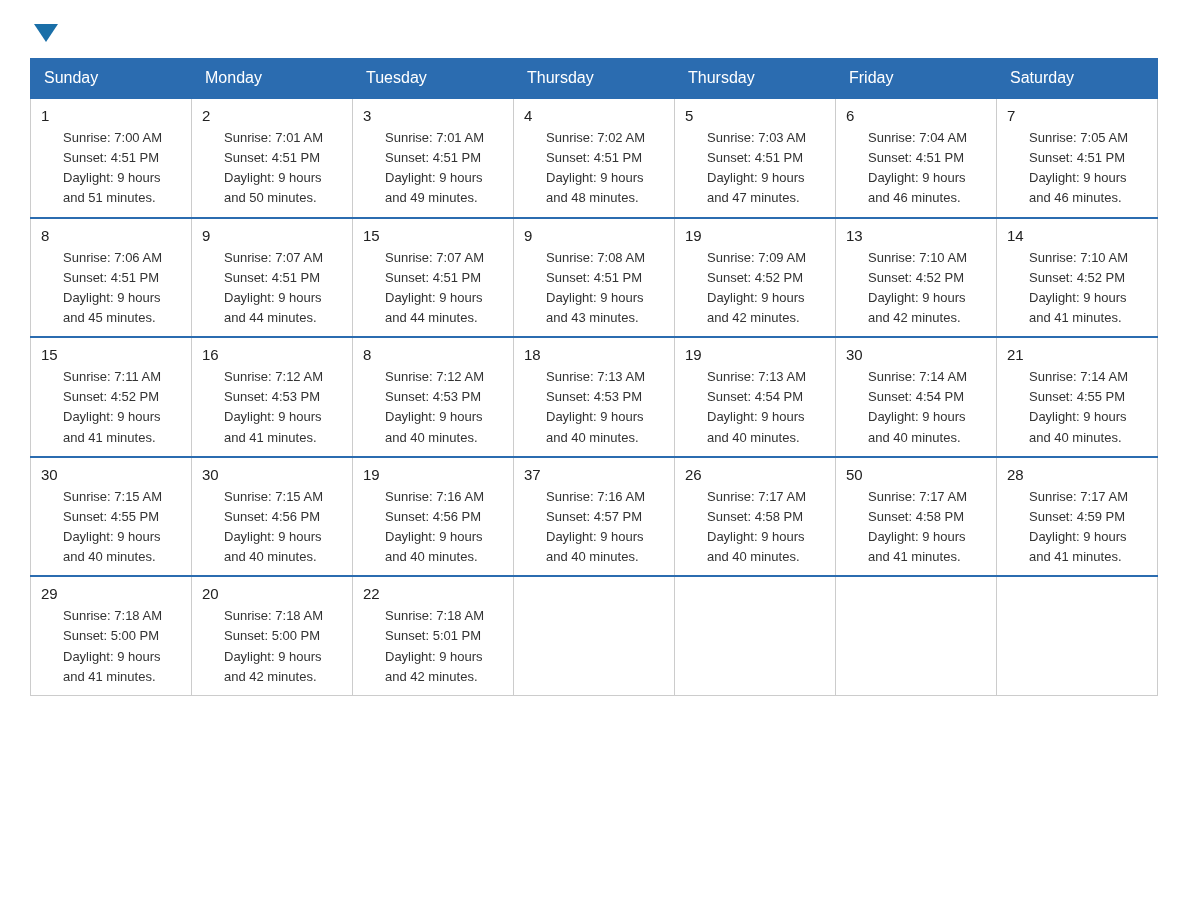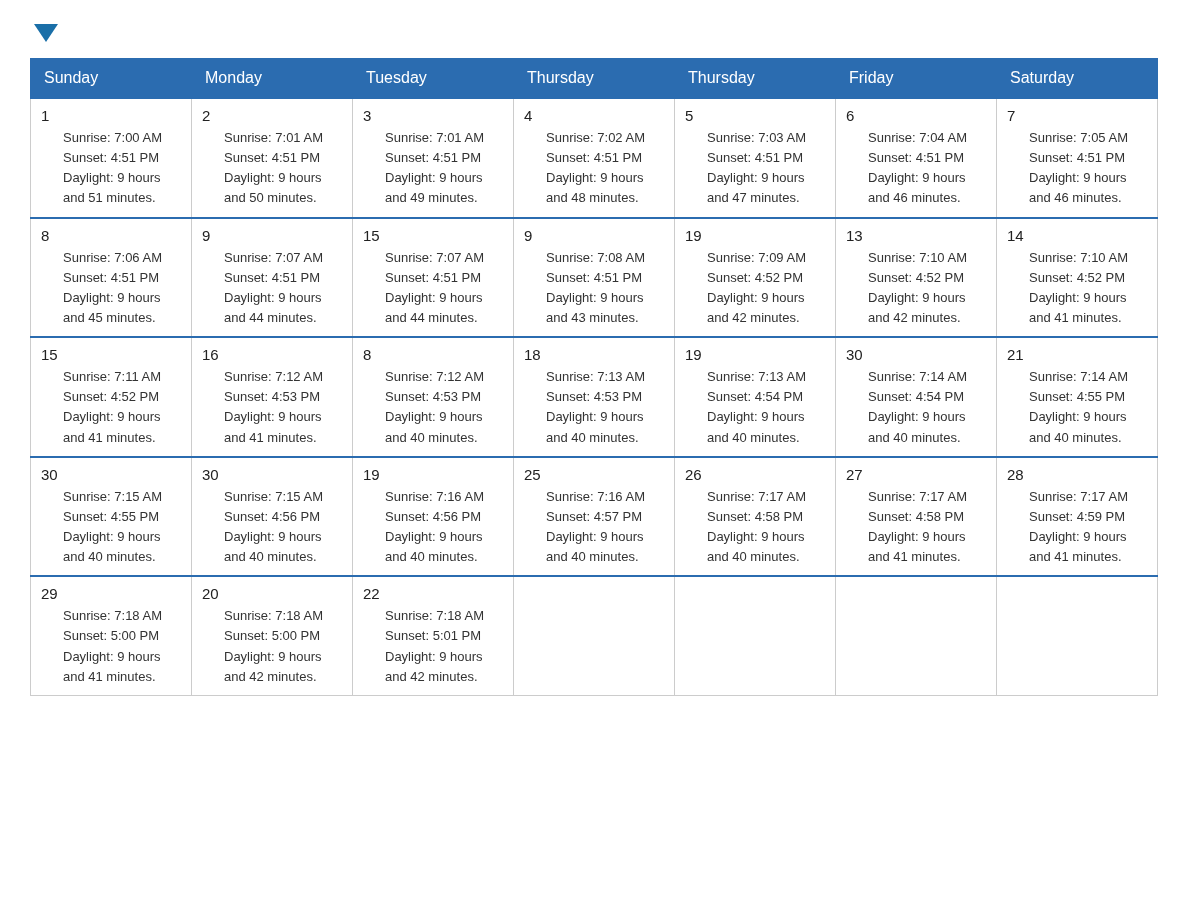--- a/index.html
+++ b/index.html
@@ -233,29 +233,29 @@
       </td>
         <td>
         <span class="day-number">30</span>
         <div class="day-info">Sunrise: 7:15 AM<br>Sunset: 4:56 PM<br>Daylight: 9 hours<br>and 40 minutes.</div>
       </td>
         <td>
         <span class="day-number">19</span>
         <div class="day-info">Sunrise: 7:16 AM<br>Sunset: 4:56 PM<br>Daylight: 9 hours<br>and 40 minutes.</div>
       </td>
         <td>
-        <span class="day-number">25</span>
+        <span class="day-number">37</span>
         <div class="day-info">Sunrise: 7:16 AM<br>Sunset: 4:57 PM<br>Daylight: 9 hours<br>and 40 minutes.</div>
       </td>
         <td>
         <span class="day-number">26</span>
         <div class="day-info">Sunrise: 7:17 AM<br>Sunset: 4:58 PM<br>Daylight: 9 hours<br>and 40 minutes.</div>
       </td>
         <td>
-        <span class="day-number">27</span>
+        <span class="day-number">50</span>
         <div class="day-info">Sunrise: 7:17 AM<br>Sunset: 4:58 PM<br>Daylight: 9 hours<br>and 41 minutes.</div>
       </td>
         <td>
         <span class="day-number">28</span>
         <div class="day-info">Sunrise: 7:17 AM<br>Sunset: 4:59 PM<br>Daylight: 9 hours<br>and 41 minutes.</div>
       </td>
       </tr>
       <tr>
         <td>
         <span class="day-number">29</span>

